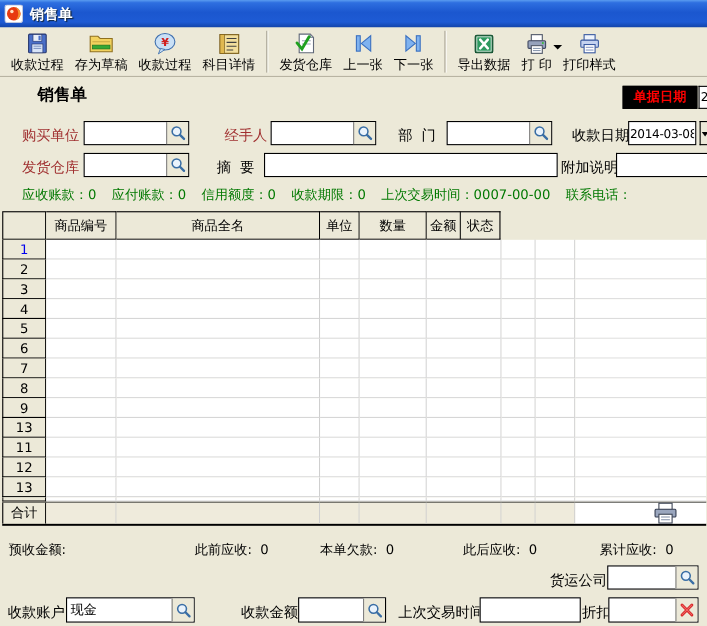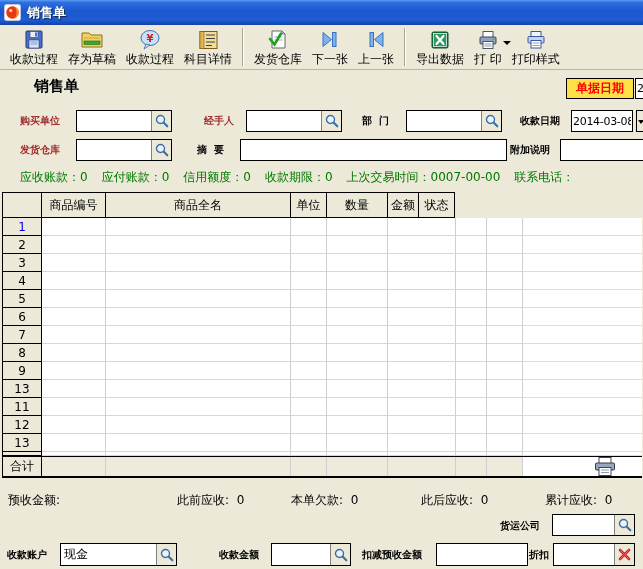--- a/index.html
+++ b/index.html
@@ -21,28 +21,28 @@
     padding:2px 5px 3px 5px; position:relative; cursor:pointer; }
   .tbtn svg { display:block; margin-bottom:1px; }
   .tbtn .tlabel { font-size:12px; white-space:pre; line-height:14px; }
   .tsep { width:2px; margin:3px 5px; border-left:1px solid #A9A594; border-right:1px solid #FFFFFF; }
   .print-caret { position:absolute; right:-4px; top:16px; width:0; height:0;
     border-left:4px solid transparent; border-right:4px solid transparent; border-top:4px solid #000; }
 
   
   .doc-title { position:absolute; left:34px; top:77px; font-size:15px; font-weight:bold; white-space:pre; }
   .date-btn { position:absolute; left:566px; top:78px; width:68px; height:21px;
-    background:#fde047; border:1px solid #000; color:#FF0000; font-weight:bold; font-size:12px;
+    background:#000000; border:1px solid #000; color:#FF0000; font-weight:bold; font-size:12px;
     display:flex; align-items:center; justify-content:center; white-space:pre; cursor:pointer; }
   .date-clip { position:absolute; left:635px; top:78px; width:8px; height:21px;
     background:#fff; border:1px solid #000; border-right:none; font-size:11px;
     display:flex; align-items:center; overflow:hidden; padding-left:1px; }
 
   
-  .lbl { position:absolute; font-size:10px; white-space:pre;font-weight:bold; }
+  .lbl { position:absolute; font-size:13px; white-space:pre; }
   .lbl.req { color:#A03030; }
   .field { position:absolute; height:22px; background:#fff; border:1px solid #000; }
   .field input { position:absolute; left:0; top:0; width:100%; height:100%;
     border:none; outline:none; background:transparent; font-family:inherit; font-size:12px; padding:2px 3px; }
   .field.has-btn input { width:calc(100% - 20px); }
   .fbtn { position:absolute; right:0; top:0; width:20px; height:20px; background:#ECE9D8;
     border-left:1px solid #808080; display:flex; align-items:center; justify-content:center; cursor:pointer; }
   .date-field input { font-size:11px; padding:2px 1px; letter-spacing:-0.3px; }
   .drop-clip { position:absolute; left:636px; top:110px; width:7px; height:22px;
     background:#ECE9D8; border:1px solid #000; border-right:none; overflow:hidden; cursor:pointer; }
@@ -147,32 +147,32 @@
       <path d="M17 2 L17 5 L20 5 Z" fill="#C8D0DC" stroke="#606878" stroke-width="0.7"></path>
       <line x1="9.5" y1="8" x2="17.5" y2="8" stroke="#9AA4B4" stroke-width="1"></line>
       <line x1="9.5" y1="11" x2="17.5" y2="11" stroke="#9AA4B4" stroke-width="1"></line>
       <path d="M5 10 L9.5 15.5 L16 4.5" fill="none" stroke="#1FA01F" stroke-width="2.6" stroke-linecap="round"></path>
     </svg>
     <span class="tlabel">发货仓库</span>
   </div>
 
   <div class="tbtn">
     <svg width="24" height="22" viewBox="0 0 24 22">
+      <rect x="6" y="3.5" width="3.5" height="14" fill="#7FB2EF" stroke="#3A70C0"></rect>
+      <polygon points="19,3.5 19,17.5 10.5,10.5" fill="#7FB2EF" stroke="#3A70C0"></polygon>
+    </svg>
+    <span class="tlabel">上一张</span>
+  </div>
+
+  <div class="tbtn">
+    <svg width="24" height="22" viewBox="0 0 24 22">
       <polygon points="5,3.5 5,17.5 13.5,10.5" fill="#7FB2EF" stroke="#3A70C0"></polygon>
       <rect x="14.5" y="3.5" width="3.5" height="14" fill="#7FB2EF" stroke="#3A70C0"></rect>
     </svg>
     <span class="tlabel">下一张</span>
-  </div>
-
-  <div class="tbtn">
-    <svg width="24" height="22" viewBox="0 0 24 22">
-      <rect x="6" y="3.5" width="3.5" height="14" fill="#7FB2EF" stroke="#3A70C0"></rect>
-      <polygon points="19,3.5 19,17.5 10.5,10.5" fill="#7FB2EF" stroke="#3A70C0"></polygon>
-    </svg>
-    <span class="tlabel">上一张</span>
   </div>
 
   <div class="tsep"></div>
 
   <div class="tbtn">
     <svg width="24" height="22" viewBox="0 0 24 22">
       <rect x="4" y="3" width="16" height="16" rx="1.5" fill="#1F7145" stroke="#0E4C2C"></rect>
       <rect x="5.5" y="4.5" width="13" height="13" fill="#2E9960" stroke="#FFFFFF" stroke-width="0.7"></rect>
       <path d="M8.5 7 L15.5 15 M15.5 7 L8.5 15" stroke="#FFFFFF" stroke-width="2.2" stroke-linecap="round"></path>
     </svg>
@@ -492,21 +492,21 @@
 <div class="field has-btn" style="left:271px; top:543px; width:80px; height:23px;">
   <input value="" style="">
   <span class="fbtn" style="height:21px;">
     <svg width="14" height="14" viewBox="0 0 14 14">
       <circle cx="5.5" cy="5.5" r="4" fill="#EAF3FC" stroke="#3A6EA5" stroke-width="1.4"></circle>
       <line x1="8.6" y1="8.6" x2="12.3" y2="12.3" stroke="#3A6EA5" stroke-width="2.1" stroke-linecap="round"></line>
     </svg>
   </span>
 </div>
 
-<span class="lbl" style="left:362px; top:548px;">扣减预收金额</span>
+<span class="lbl" style="left:362px; top:548px;">上次交易时间</span>
 <div class="field" style="left:436px; top:543px; width:92px; height:23px;">
   <input value="" style="">
 </div>
 
 <span class="lbl" style="left:529px; top:548px;">折扣</span>
 <div class="field has-btn" style="left:553px; top:543px; width:82px; height:23px;">
   <input value="" style="">
   <span class="xbtn">
     <svg width="13" height="13" viewBox="0 0 13 13">
       <path d="M2 2 L11 11 M11 2 L2 11" stroke="#D42020" stroke-width="2.6" stroke-linecap="round"></path>

